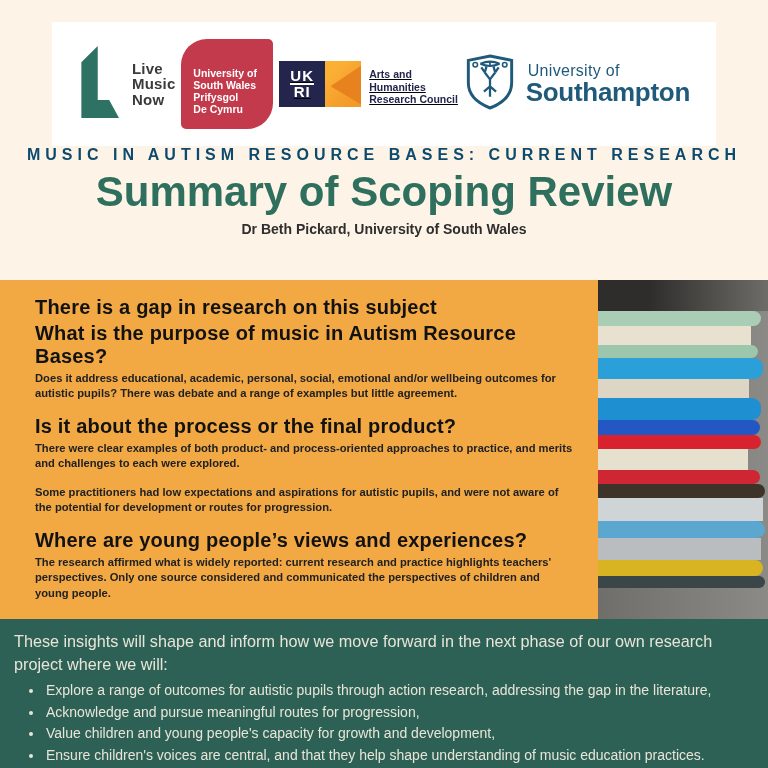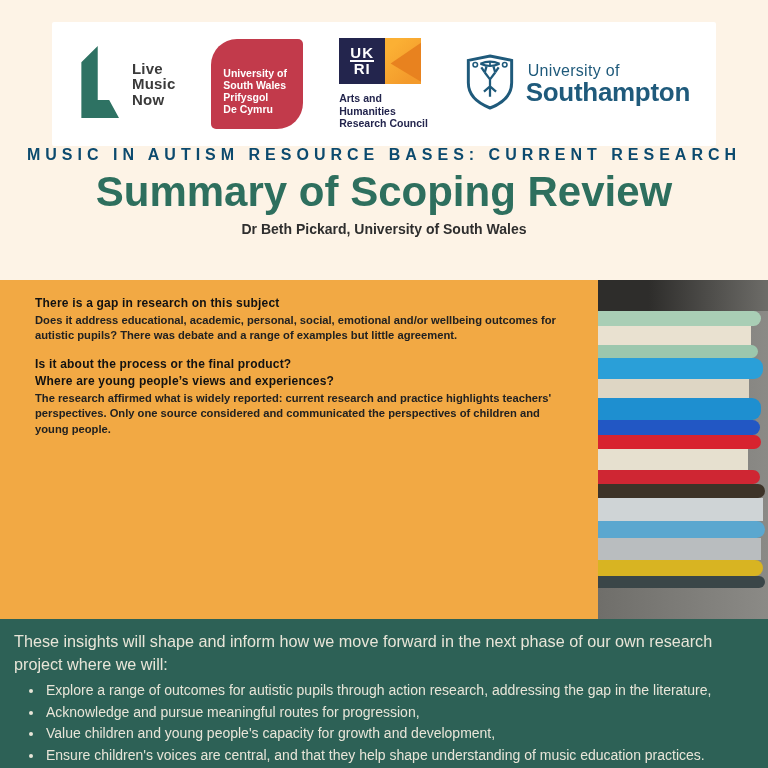--- a/index.html
+++ b/index.html
@@ -14,45 +14,45 @@
               padding:0 26px;border-radius:2px;}
   .logo{display:flex;align-items:center;gap:8px;}
 
   
   .lmn-text{font-weight:700;font-size:15px;line-height:1.02;color:#3b3b3b;letter-spacing:.2px;}
   
   .usw-box{width:92px;height:90px;background:#c23a4b;border-radius:26px 5px 26px 5px;
            display:flex;align-items:flex-end;padding:0 0 14px 12px;}
   .usw-text{color:#fff;font-weight:700;font-size:10.5px;line-height:1.15;}
   
-  .ukri{display:flex;flex-direction:column;align-items:flex-start;}
+  .ukri{display:flex;align-items:flex-start;text-decoration:underline;}
   .ukri-mark{display:flex;}
   .ukri-navy{width:46px;height:46px;background:#23254d;color:#fff;display:flex;
              flex-direction:column;align-items:center;justify-content:center;
              font-weight:700;font-size:15px;line-height:.95;letter-spacing:1px;}
   .ukri-navy span{border-bottom:2px solid #fff;}
   .ukri-orange{width:36px;height:46px;background:linear-gradient(135deg,#fbb034 20%,#f39a2b 80%);
                position:relative;overflow:hidden;}
   .ukri-orange::after{content:"";position:absolute;inset:0;background:#e8821f;
                clip-path:polygon(100% 10%,100% 95%,15% 55%);}
-  .ukri-caption{margin-top:0;font-weight:700;font-size:10.5px;line-height:1.2;color:#23254d;}
+  .ukri-caption{margin-top:7px;font-weight:700;font-size:10.5px;line-height:1.2;color:#23254d;}
   
   .soton{gap:10px;}
   .soton-text{color:#1f5a7b;line-height:1;}
   .soton-line1{font-size:16px;font-weight:400;letter-spacing:.3px;margin-left:2px;}
   .soton-line2{font-size:26px;font-weight:700;letter-spacing:-.3px;}
 
   .kicker{text-align:center;font-weight:700;font-size:16px;
           letter-spacing:5px;color:#0c4a6e;}
   .title{margin:4px 0 0;text-align:center;font-weight:700;font-size:42px;color:#2e6f5e;}
   .subtitle{margin-top:5px;text-align:center;font-weight:700;font-size:14px;color:#2e2e2e;}
 
   
   .main{position:relative;height:339px;background:#f2a944;padding:16px 195px 0 35px;}
-  .section h2{margin:0 0 3px;font-size:12px;font-weight:700;color:#121212;letter-spacing:.2px;}
+  .section h2{margin:0 0 3px;font-size:20px;font-weight:700;color:#121212;letter-spacing:.2px;}
   .section p{margin:0 0 13px;font-size:11.2px;font-weight:700;line-height:1.38;color:#212121;}
 
   
   .photo{position:absolute;top:0;right:0;width:170px;height:339px;overflow:hidden;
          background:linear-gradient(90deg,#6f6e6a 0%,#8b8a86 100%);}
   .photo .layer{border-radius:0 9px 9px 0;}
   .bg-top{height:31px;background:linear-gradient(90deg,#2e2d2b 30%,#6d6c68 100%);border-radius:0!important;}
 
   
   .bottom{height:171px;background:#2d6156;color:#e8e5d8;padding:11px 20px 0 14px;}
@@ -131,26 +131,29 @@
     <h1 class="title">Summary of Scoping Review</h1>
     <div class="subtitle">Dr Beth Pickard, University of South Wales</div>
   </div>
 
   <div class="main">
 
     <div class="section">
       <h2>There is a gap in research on this subject</h2>
     </div>
     <div class="section">
+      <h2>What is the purpose of music in Autism Resource Bases?</h2>
       <p>Does it address educational, academic, personal, social, emotional and/or wellbeing outcomes for autistic pupils? There was debate and a range of examples but little agreement.</p>
     </div>
     <div class="section">
       <h2>Is it about the process or the final product?</h2>
+      <p>There were clear examples of both product- and process-oriented approaches to practice, and merits and challenges to each were explored.</p>
     </div>
     <div class="section">
+      <p>Some practitioners had low expectations and aspirations for autistic pupils, and were not aware of the potential for development or routes for progression.</p>
     </div>
     <div class="section">
       <h2>Where are young people’s views and experiences?</h2>
       <p>The research affirmed what is widely reported: current research and practice highlights teachers' perspectives. Only one source considered and communicated the perspectives of children and young people.</p>
     </div>
 
     <div class="photo" title="side view of a stack of hardback books with green, blue, red and yellow covers">
       <div class="layer bg-top"></div>
       <div class="layer" style="height:15px;width:96%;background:#a9ceb5;"></div>
       <div class="layer" style="height:19px;width:90%;background:#e9e1d0;border-radius:0;"></div>

